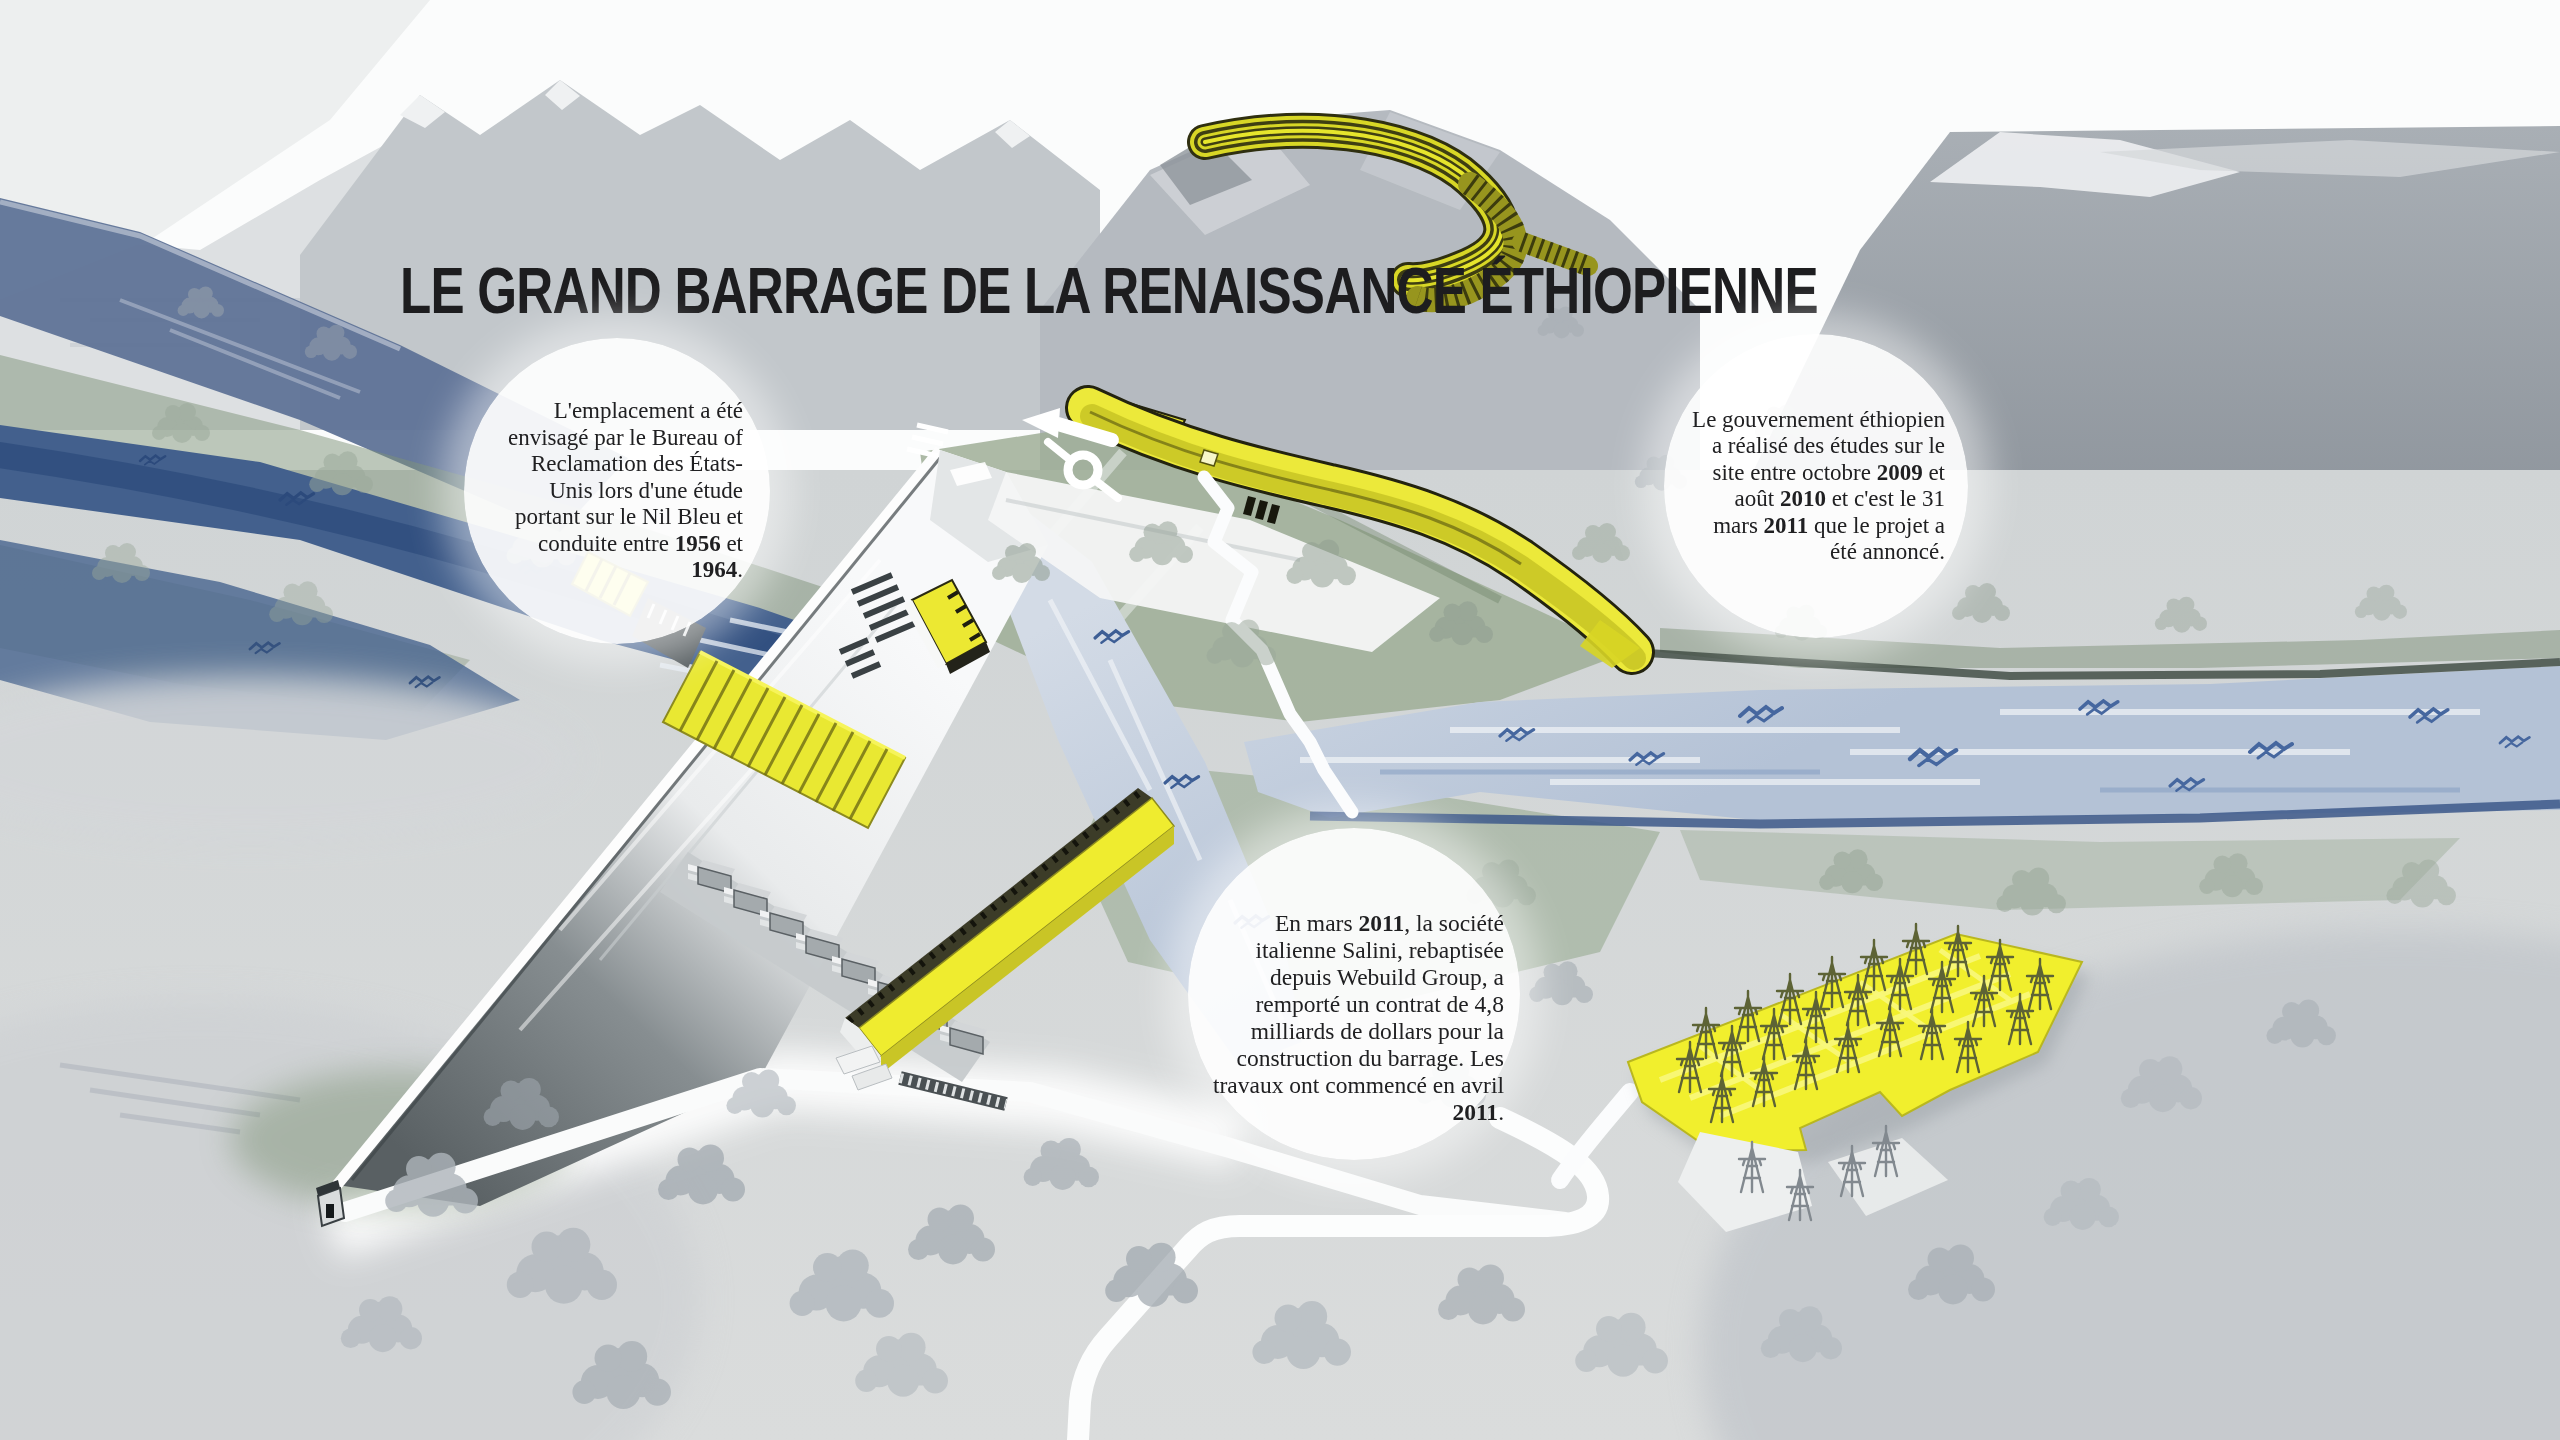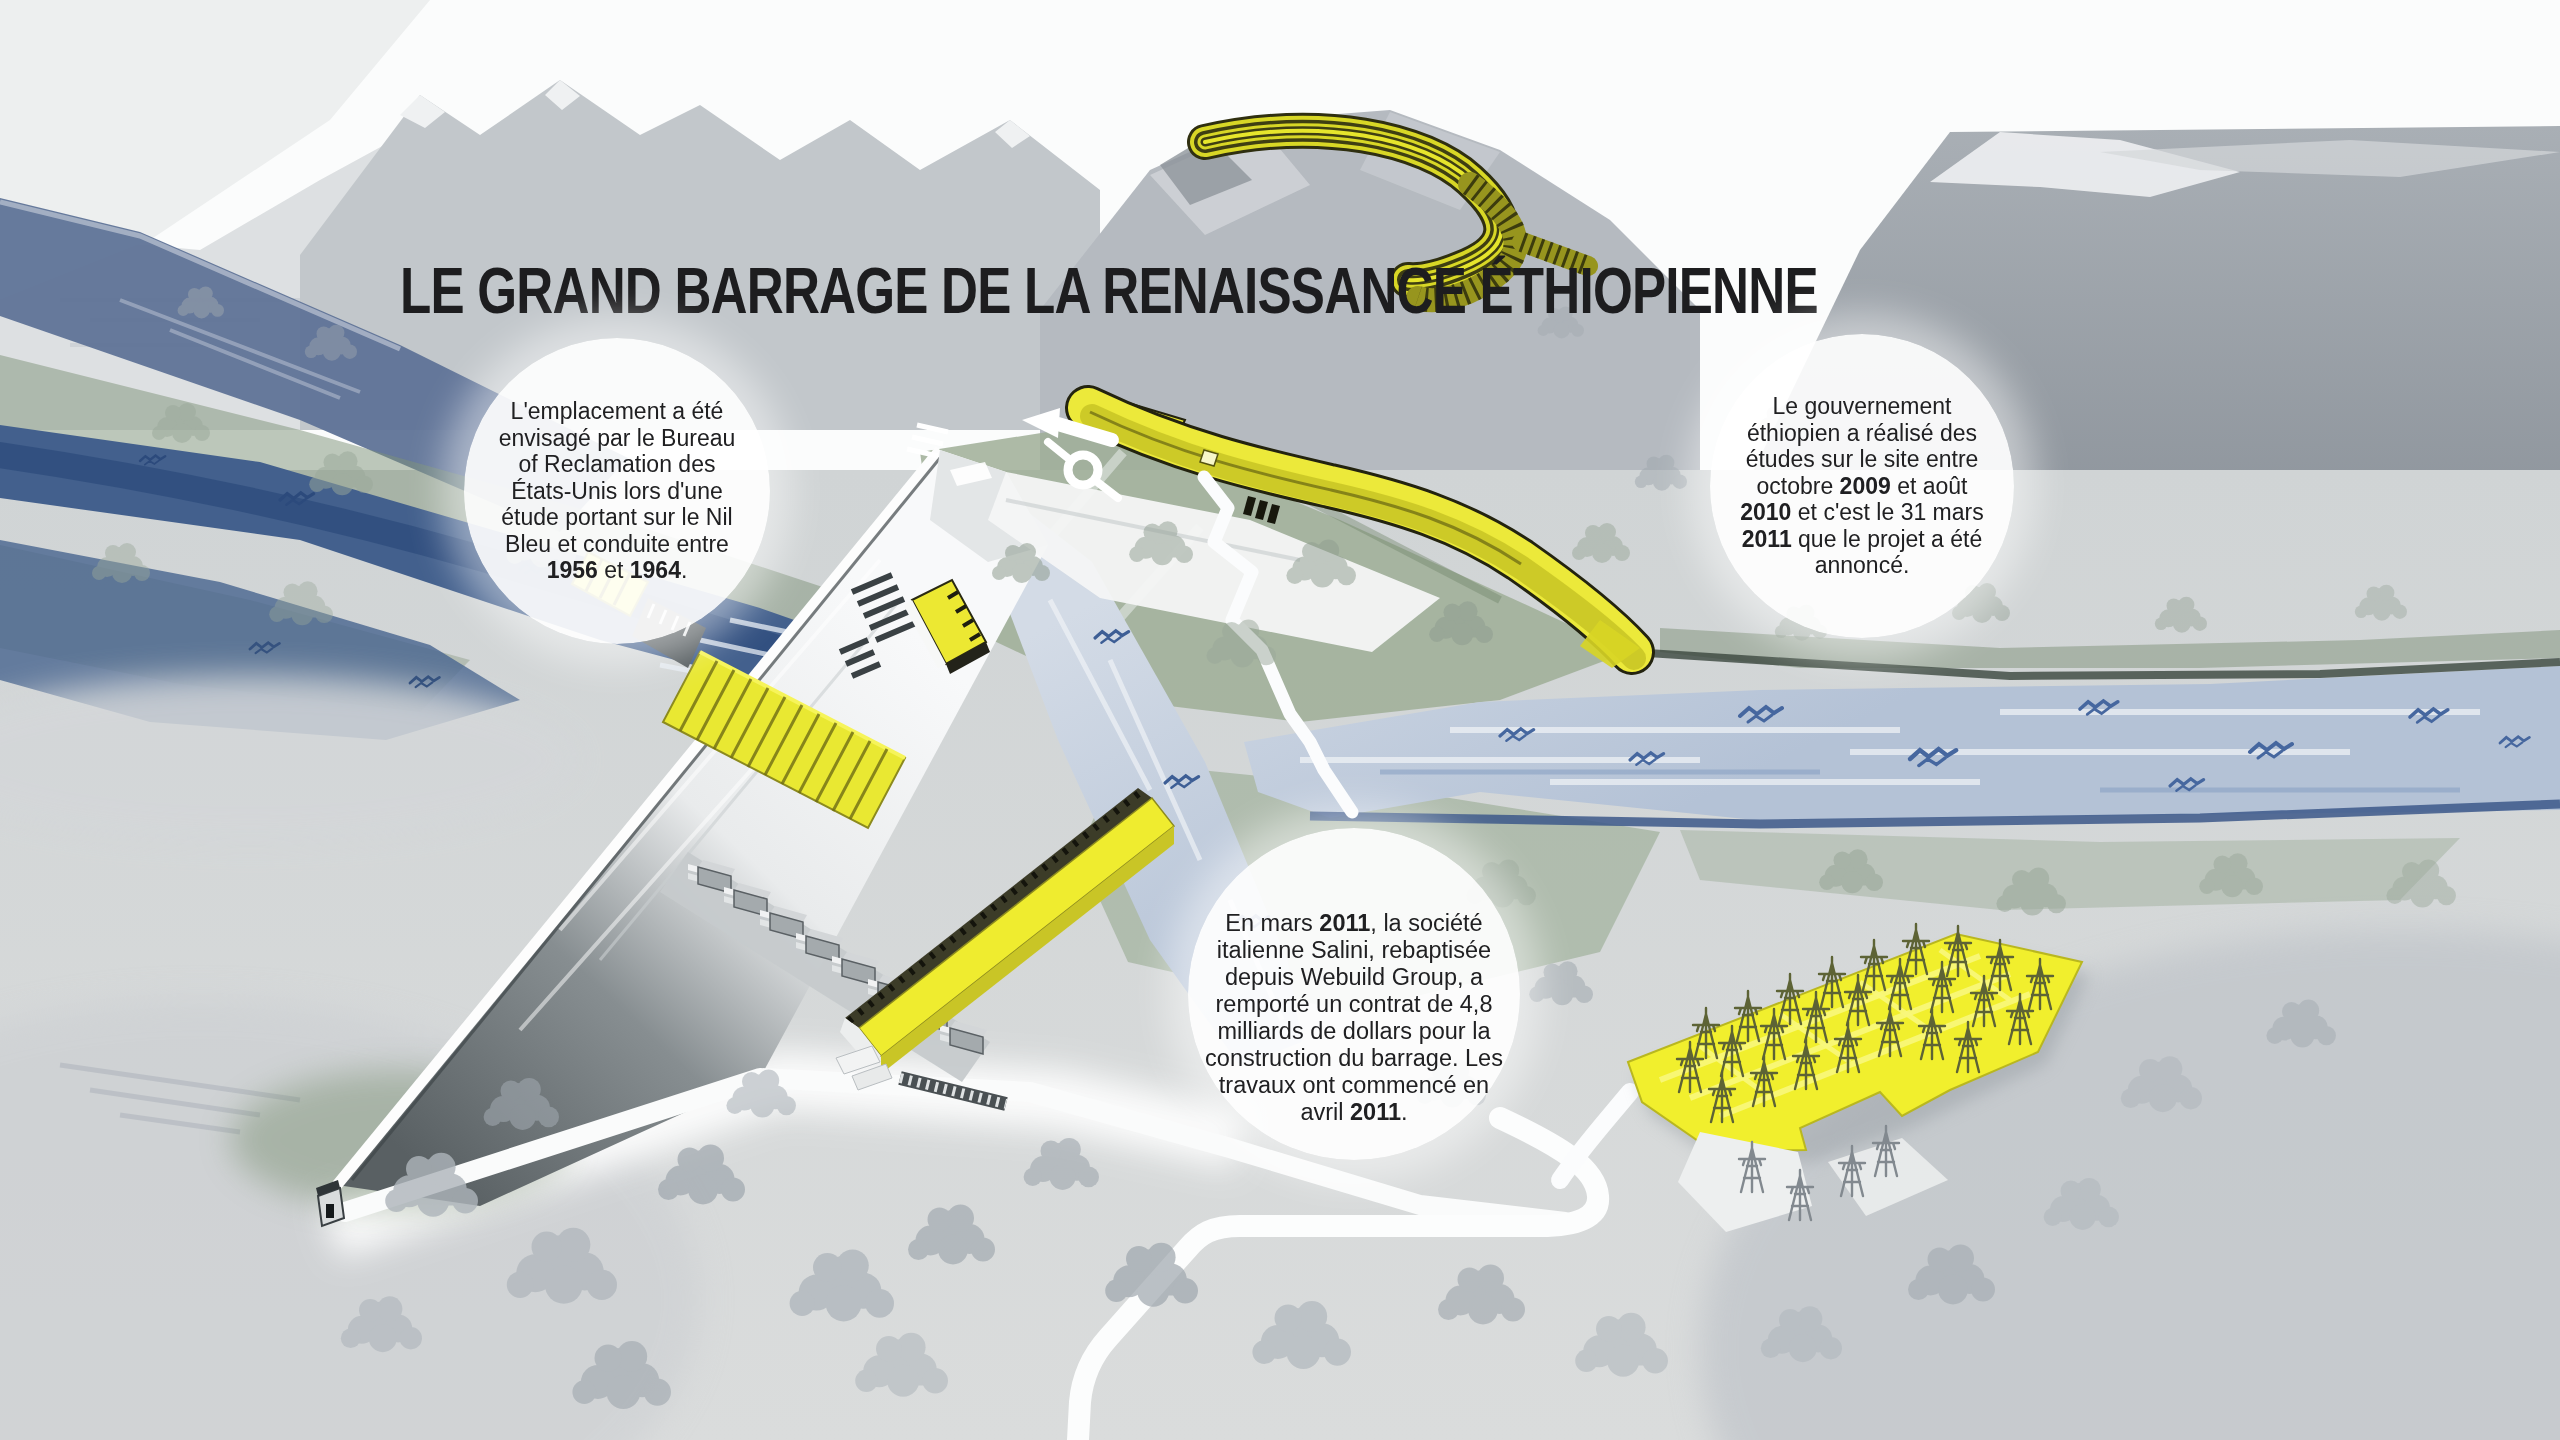--- a/index.html
+++ b/index.html
@@ -4,27 +4,27 @@
 <style>
   html,body{margin:0;padding:0;background:#878e96;}
   .stage{position:relative;width:2560px;height:1440px;overflow:hidden;
          background:#eab308;font-family:"Liberation Sans",sans-serif;}
   svg.scene{position:absolute;left:0;top:0;width:2560px;height:1440px;display:block;}
   .title{position:absolute;left:400px;top:254px;font-size:64px;font-weight:bold;
          letter-spacing:-1px;color:#1d1d1f;transform:scaleX(.80);transform-origin:left center;
          white-space:nowrap;}
   .bubble{position:absolute;border-radius:50%;background:rgba(255,255,255,.92);
           box-shadow:0 0 36px 22px rgba(255,255,255,.45);
-          display:flex;align-items:center;justify-content:center;text-align:center;
-          color:#202022;}
+          display:flex;align-items:center;justify-content:center;text-align:right;
+          color:#202022;font-family:Liberation Serif, serif;}
   .bubble p{margin:0;}
   .bubble .b{font-weight:bold;}
   .b1{left:464px;top:338px;width:306px;height:306px;font-size:23px;line-height:26.5px;}
   .b1 p{width:252px;}
-  .b2{left:1710px;top:334px;width:304px;height:304px;font-size:23px;line-height:26.5px;}
+  .b2{left:1664px;top:334px;width:304px;height:304px;font-size:23px;line-height:26.5px;}
   .b2 p{width:258px;}
   .b3{left:1188px;top:828px;width:332px;height:332px;font-size:23.5px;line-height:27px;}
   .b3 p{width:300px;margin-top:47px;}
 </style>
 </head>
 <body>
 
 <div class="stage">
 
 <svg class="scene" viewBox="0 0 2560 1440">

